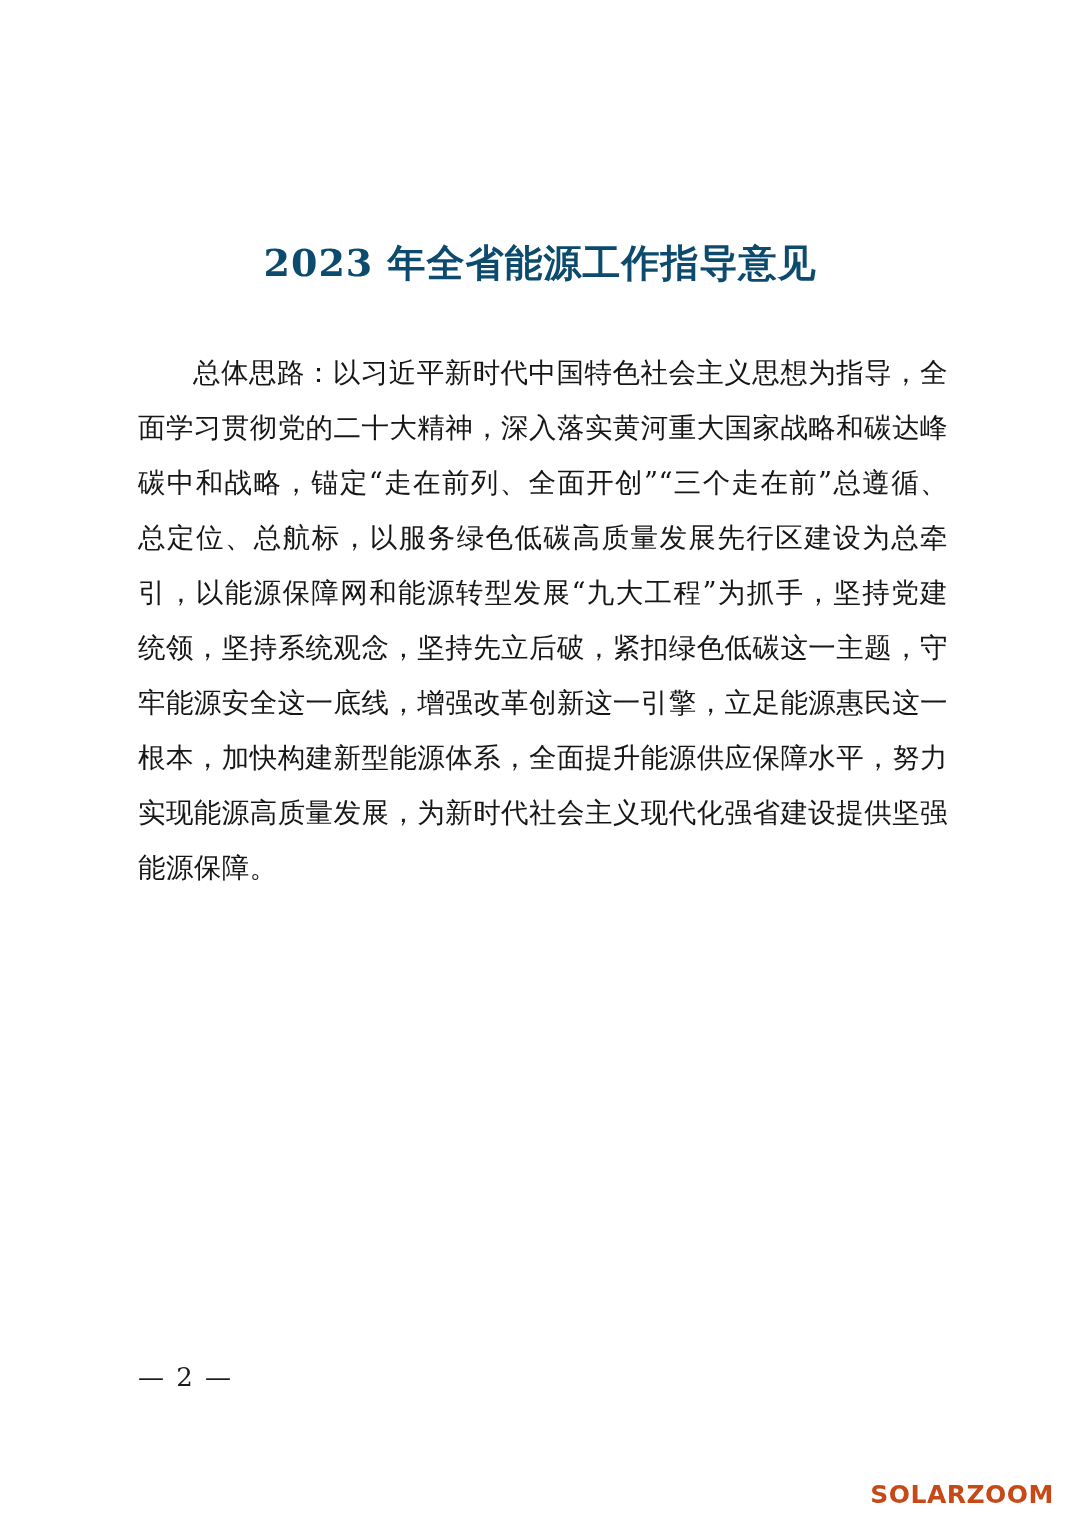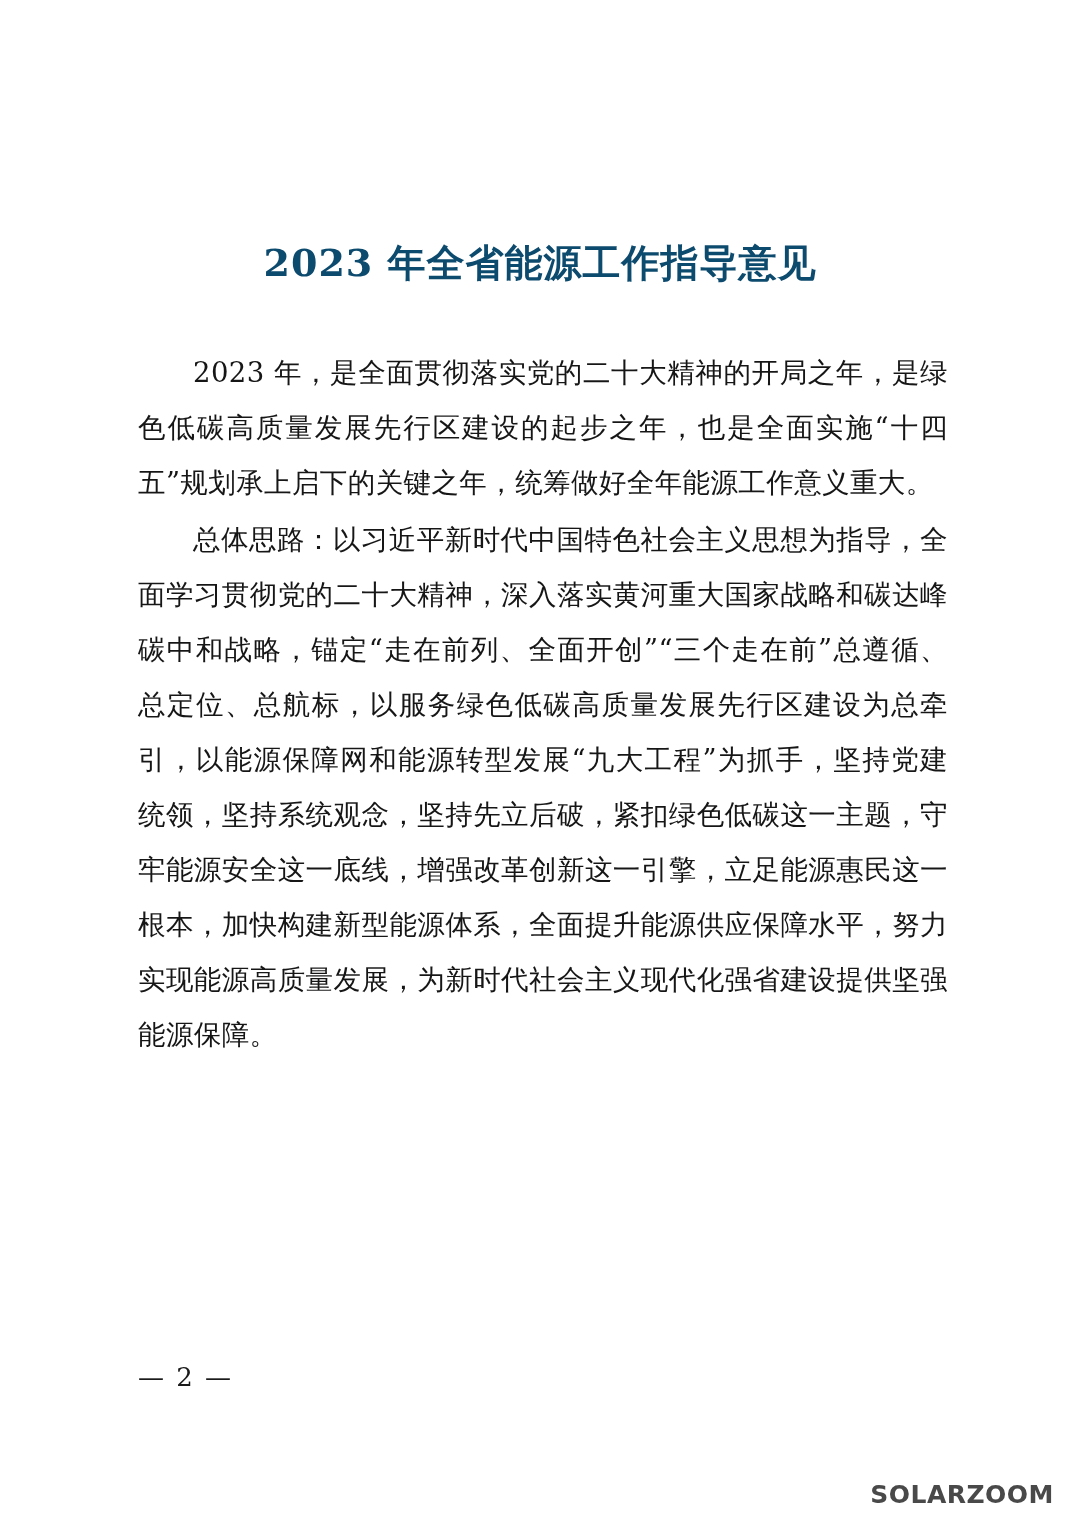--- a/index.html
+++ b/index.html
@@ -69,33 +69,32 @@
     font-family: "DejaVu Serif", "Liberation Serif", serif;
   }
   .watermark {
     position: absolute;
     right: 26px;
     bottom: 18px;
     font-family: "DejaVu Sans", "Liberation Sans", sans-serif;
     font-weight: bold;
     font-size: 25px;
     letter-spacing: 0.5px;
-    color: #404040;
+    color: #c2410c;
     opacity: 0.95;
   }
 </style>
 </head>
 <body>
 
 <div class="page">
 
   <h1 class="doc-title">2023 年全省能源工作指导意见</h1>
 
   <div class="body-wrap">
-    <p class="para">2023 年，是全面贯彻落实党的二十大精神的开局之年，是绿色低碳高质量发展先行区建设的起步之年，也是全面实施“十四五”规划承上启下的关键之年，统筹做好全年能源工作意义重大。</p>
     <p class="para">总体思路：以习近平新时代中国特色社会主义思想为指导，全面学习贯彻党的二十大精神，深入落实黄河重大国家战略和碳达峰碳中和战略，锚定“走在前列、全面开创”“三个走在前”总遵循、总定位、总航标，以服务绿色低碳高质量发展先行区建设为总牵引，以能源保障网和能源转型发展“九大工程”为抓手，坚持党建统领，坚持系统观念，坚持先立后破，紧扣绿色低碳这一主题，守牢能源安全这一底线，增强改革创新这一引擎，立足能源惠民这一根本，加快构建新型能源体系，全面提升能源供应保障水平，努力实现能源高质量发展，为新时代社会主义现代化强省建设提供坚强能源保障。</p>
   </div>
 
   <div class="page-number">— 2 —</div>
 
   <div class="watermark">SOLARZOOM</div>
 
 </div>
 
 </body></html>

